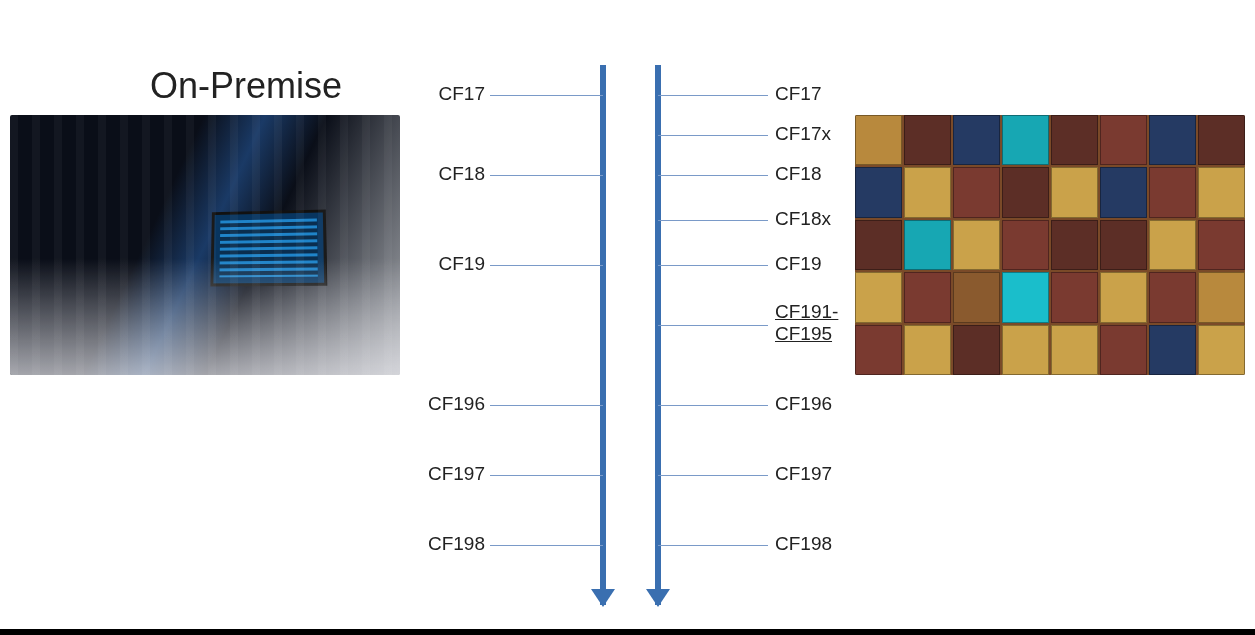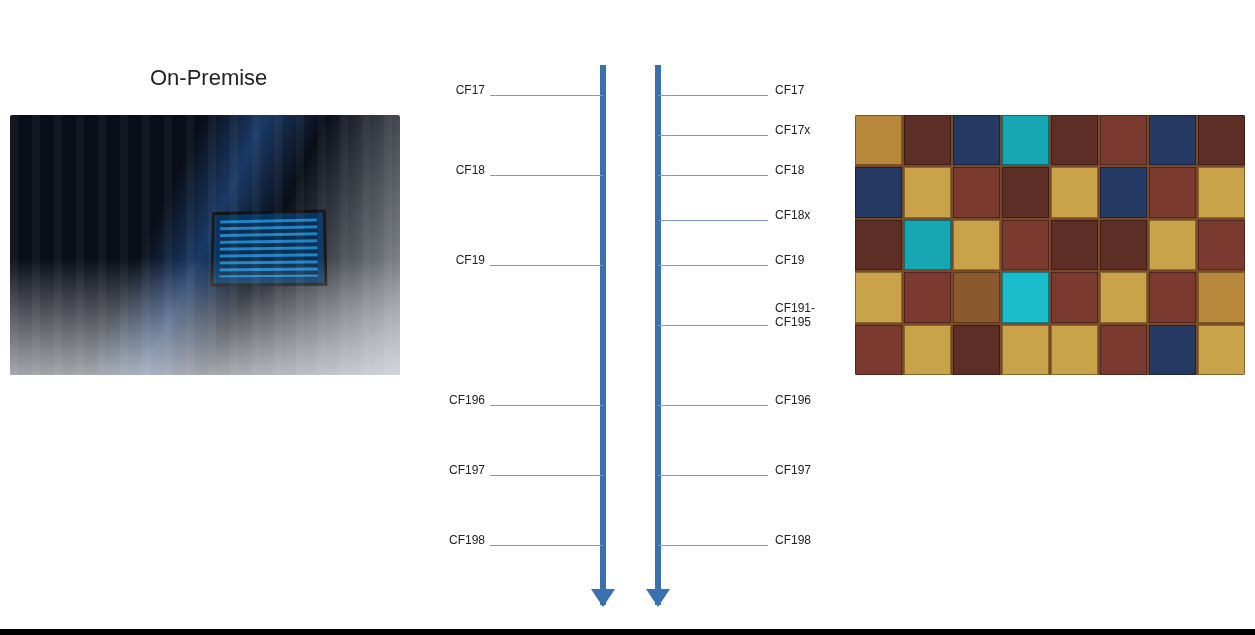--- a/index.html
+++ b/index.html
@@ -1,37 +1,37 @@
 <!DOCTYPE html>
 <html><head>
 <meta charset="utf-8">
 <style>
   html,body{margin:0;padding:0;width:1255px;height:635px;background:#fff;font-family:Arial,Helvetica,sans-serif;color:#222;overflow:hidden}
   .stage{position:relative;width:1255px;height:635px}
-  .title{position:absolute;font-size:22px}
+  .title{position:absolute;font-size:36px}
   .title.left{left:150px;top:65px}
   .title.right{left:1010px;top:65px}
   .img-placeholder{position:absolute;width:390px;height:260px;border-radius:2px;overflow:hidden}
   .img-placeholder.left{left:10px;top:115px;background:linear-gradient(115deg,#0a0e18 0%,#0a0e18 38%,#1a3a66 50%,#0a0e18 62%,#a9acb1 100%)}
   .img-placeholder.left::after{content:"";position:absolute;inset:0;background:repeating-linear-gradient(90deg,rgba(255,255,255,.04) 0 8px,transparent 8px 22px),linear-gradient(180deg,transparent 55%,rgba(230,230,235,.7) 100%)}
   .screen{position:absolute;left:200px;top:95px;width:110px;height:70px;background:#08355f;border:3px solid #111;transform:perspective(400px) rotateX(8deg) rotateY(-6deg)}
   .screen::before{content:"";position:absolute;inset:6px;background:repeating-linear-gradient(180deg,#1f84c9 0 3px,#0a2e4f 3px 7px)}
   .img-placeholder.right{left:855px;top:115px;background:#7a4a28}
   .grid-containers{position:absolute;inset:0;display:grid;grid-template-columns:repeat(8,1fr);grid-template-rows:repeat(5,1fr);gap:2px}
   .gc{border:1px solid rgba(0,0,0,.35)}
   .c1{background:#b8893d}.c2{background:#7a3a30}.c3{background:#17a7b3}.c4{background:#253a63}.c5{background:#caa24a}.c6{background:#5c2e26}.c7{background:#1abecb}.c8{background:#8a5a2e}
   .timeline{position:absolute;left:430px;top:65px;width:395px;height:555px}
   .arrow{position:absolute;top:0;width:6px;height:540px;background:#3a6fb0}
   .arrow.left{left:170px}
   .arrow.right{left:225px}
   .arrow::after{content:"";position:absolute;left:-9px;bottom:-2px;border-left:12px solid transparent;border-right:12px solid transparent;border-top:18px solid #3a6fb0}
   .tick{position:absolute;height:1px;background:#7a9ac8}
   .tick.l{left:60px;width:113px}
   .tick.r{left:228px;width:110px}
-  .lbl{position:absolute;font-size:12px;white-space:pre}
+  .lbl{position:absolute;font-size:19px;white-space:pre}
   .lbl.l{text-align:right;width:90px}
   .lbl.r{left:345px}
   .bottom-bar{position:absolute;left:0;right:0;bottom:0;height:6px;background:#000}
 </style>
 </head>
 <body>
 
 <div class="stage">
   <div class="title left">On-Premise</div>
 
@@ -103,21 +103,21 @@
       <div class="lbl r" style="top: 18px;">CF17</div>
       <div class="tick r" style="top: 70px;"></div>
       <div class="lbl r" style="top: 58px;">CF17x</div>
       <div class="tick r" style="top: 110px;"></div>
       <div class="lbl r" style="top: 98px;">CF18</div>
       <div class="tick r" style="top: 155px;"></div>
       <div class="lbl r" style="top: 143px;">CF18x</div>
       <div class="tick r" style="top: 200px;"></div>
       <div class="lbl r" style="top: 188px;">CF19</div>
       <div class="tick r" style="top: 260px;"></div>
-      <div class="lbl r" style="top: 236px;">CF191-
+      <div class="lbl r" style="top: 236px; text-decoration: underline;">CF191-
 CF195</div>
       <div class="tick r" style="top: 340px;"></div>
       <div class="lbl r" style="top: 328px;">CF196</div>
       <div class="tick r" style="top: 410px;"></div>
       <div class="lbl r" style="top: 398px;">CF197</div>
       <div class="tick r" style="top: 480px;"></div>
       <div class="lbl r" style="top: 468px;">CF198</div>
     </div>
 
   <div class="bottom-bar"></div>

